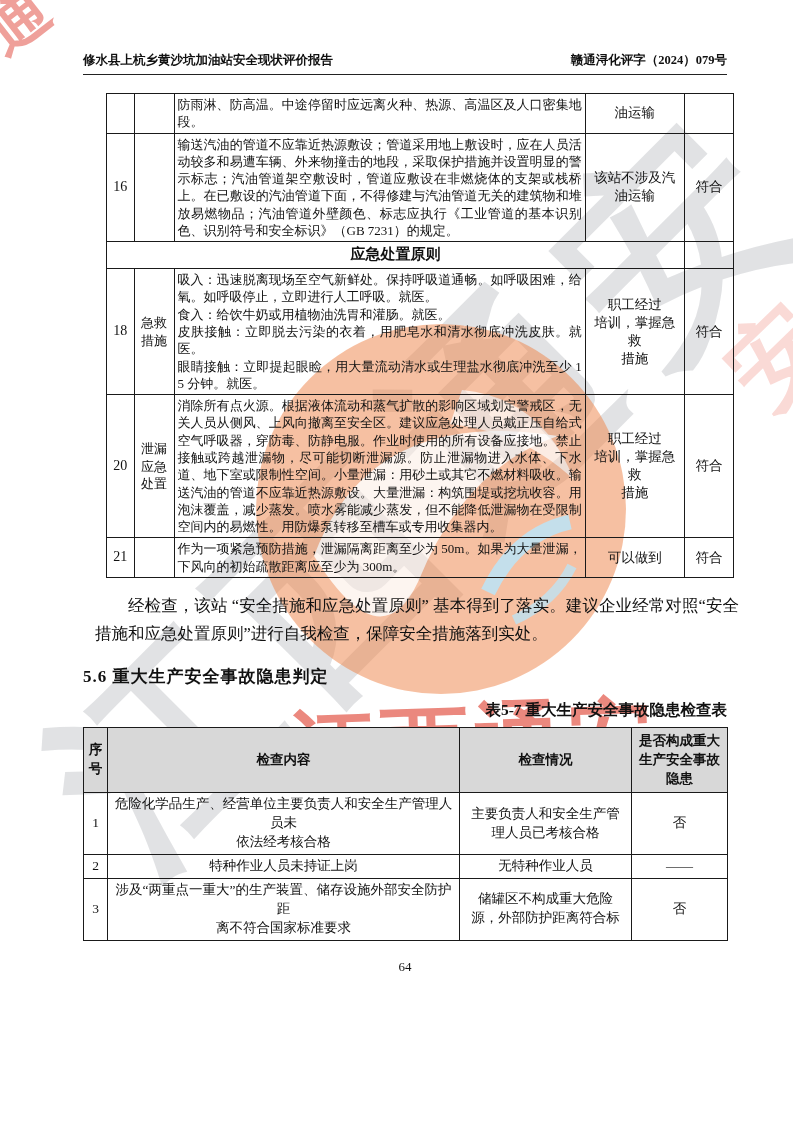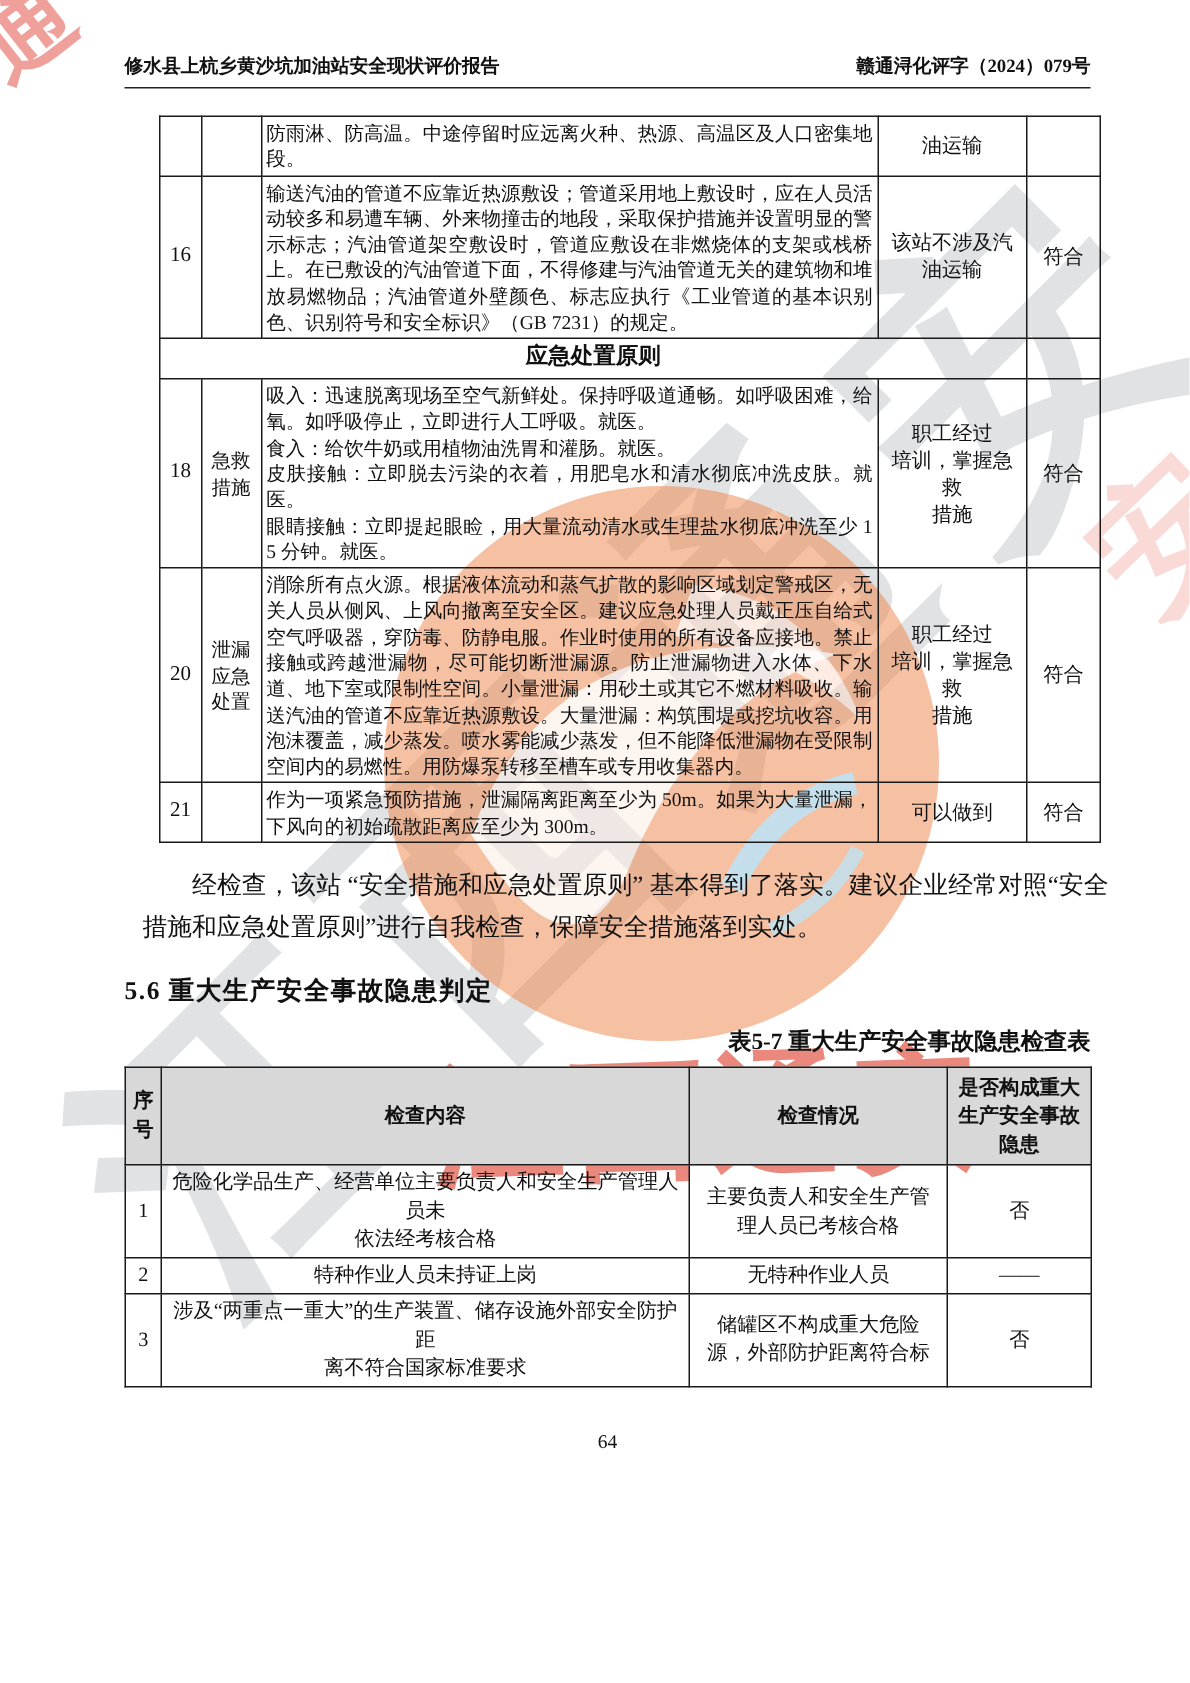--- a/index.html
+++ b/index.html
@@ -31,21 +31,21 @@
     color:rgba(232,86,70,0.22);
   }
   .wm-red-corner{
     left:-16px;top:-24px;
     transform:rotate(-38deg);
     font-size:64px;font-weight:bold;
     color:rgba(220,45,30,0.45);
   }
   .wm-logo{left:252px;top:320px;width:378px;height:378px;opacity:0.5;}
   
-  .content{position:relative;z-index:1;padding:36px 66px 0 83px;}
+  .content{position:relative;z-index:1;padding:52px 66px 0 83px;}
   .doc-header{display:flex;justify-content:space-between;align-items:flex-end;
     font-size:12.5px;font-weight:bold;padding-bottom:5px;}
   .header-rule{border:none;border-top:1.6px solid #222;margin:0 0 18px 0;}
   table{border-collapse:collapse;table-layout:fixed;}
   td{border:1.4px solid #1a1a1a;vertical-align:middle;
      font-size:13px;line-height:1.33;padding:2px 3px;word-break:break-all;}
   .safety-table{width:628px;margin-left:23px;}
   .num{ text-align:center;font-size:14px;font-weight:normal;
         font-family:"Liberation Serif",serif;}
   .sub{ text-align:center;padding:2px 1px;}
@@ -55,21 +55,21 @@
   .divider-cell{text-align:center;font-weight:bold;font-size:15px;padding:3px;}
   .after-table{margin:14px 0 0 12px;font-size:16.5px;line-height:1.72;
     text-indent:2em;text-align:justify;width:644px;}
   .sec-heading{margin:16px 0 0 0;font-size:17px;font-weight:bold;
     letter-spacing:1px;}
   .tbl-title{margin:12px 0 6px 0;font-size:15.5px;font-weight:bold;
     text-align:right;width:644px;}
   .hazard-table{width:644px;}
   .hazard-table td{font-size:13.5px;text-align:center;line-height:1.4;}
   .hz-head{background:#d8d8d8;font-weight:bold;padding:4px 2px;}
-  .page-num{width:644px;text-align:center;font-size:13px;margin-top:28px;
+  .page-num{width:644px;text-align:center;font-size:13px;margin-top:18px;
     font-family:"Liberation Serif",serif;}
 </style>
 </head>
 <body>
 
 <div class="wm wm-gray">江西通安</div>
 <svg class="wm wm-logo" viewBox="0 0 378 378">
   <circle cx="189" cy="189" r="185" fill="#ef8347"></circle>
   <path d="M62,236 Q118,86 306,116 Q212,148 166,262 Q128,342 62,236 Z" fill="#ffffff" opacity="0.85"></path>
   <path d="M210,70 Q290,78 322,160 Q272,112 198,104 Z" fill="#ffffff" opacity="0.7"></path>

